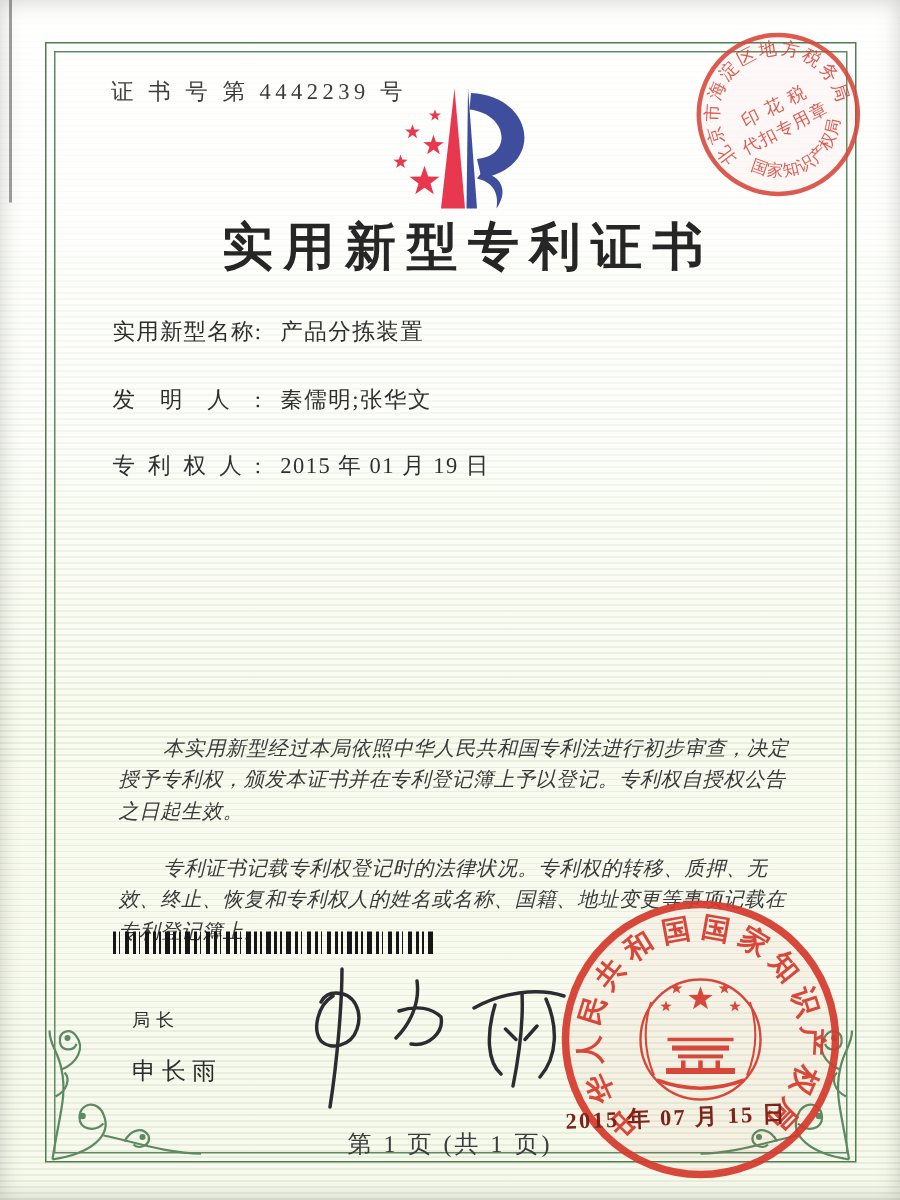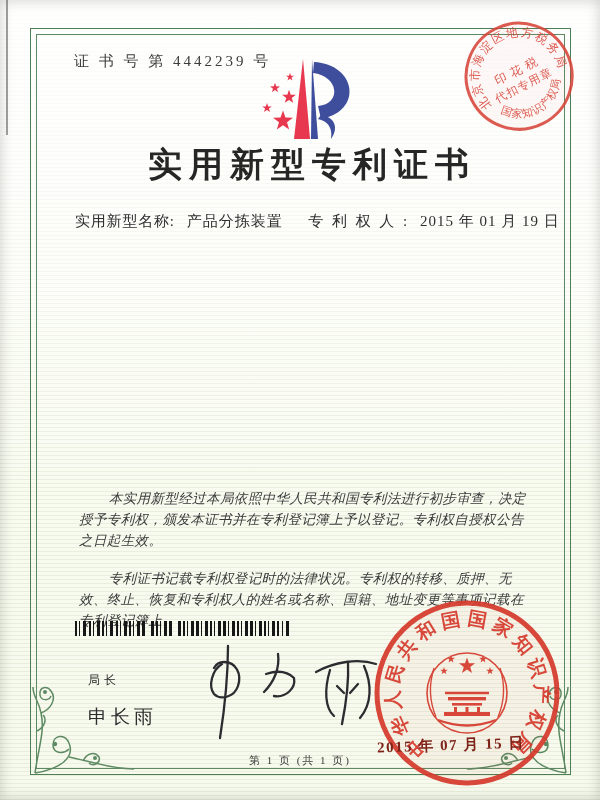--- a/index.html
+++ b/index.html
@@ -17,36 +17,36 @@
       repeating-linear-gradient(0deg, rgba(148,184,128,.22) 0 1px, rgba(255,255,255,0) 1px 4px);
     box-shadow:inset 0 0 14px rgba(60,60,55,.25);
   }
   .photo-edge{position:absolute;left:6px;top:0;width:2px;height:135px;background:rgba(45,45,45,.45);}
   .border-outer{position:absolute;left:30px;top:28px;right:29px;bottom:25px;border:1.6px solid #4e7e54;}
   .border-inner{position:absolute;left:36px;top:34px;right:35px;bottom:31px;border:1px solid #5d8a62;}
 
   .cert-no{position:absolute;left:74px;top:52px;font-size:15px;letter-spacing:3px;color:#3c3c3c;}
   .title{position:absolute;left:0;right:0;top:142px;text-align:center;font-size:34px;font-weight:600;letter-spacing:7px;color:#262626;padding-left:24px;}
 
-  .fields{position:absolute;left:75px;right:55px;top:212px;display:flex;flex-direction:row;gap:25.5px;font-size:15px;color:#2e2e2e;}
+  .fields{position:absolute;left:75px;right:55px;top:212px;display:flex;flex-direction:column;gap:25.5px;font-size:15px;color:#2e2e2e;}
   .frow{white-space:nowrap;}
   .flabel{display:inline-block;width:99px;text-align:justify;text-align-last:justify;}
   .fvalue{margin-left:9px;letter-spacing:1px;}
 
   .body-text{position:absolute;left:62px;right:57px;top:471px;font-size:13.5px;line-height:21px;color:#3a3a3a;font-style:italic;}
   .body-text p{margin:17px;text-indent:2.2em;letter-spacing:.4px;}
 
   .barcode{position:absolute;left:75px;top:621px;width:214px;height:15px;
     background-image:repeating-linear-gradient(90deg,#161616 0 2px,transparent 2px 4px,#161616 4px 5px,transparent 5px 8px,#161616 8px 11px,transparent 11px 13.5px);}
 
   .sig-title{position:absolute;left:88px;top:672px;font-size:12px;letter-spacing:4px;color:#2c2c2c;}
-  .sig-name{position:absolute;left:88px;top:704px;font-size:19px;letter-spacing:4px;color:#2c2c2c;}
+  .sig-name{position:absolute;left:88px;top:704px;font-size:16px;letter-spacing:4px;color:#2c2c2c;}
   .signature-svg{position:absolute;left:192px;top:642px;}
 
-  .footer{position:absolute;left:0;right:0;top:753px;text-align:center;font-size:11px;letter-spacing:2px;color:#3c3c3c;}
+  .footer{position:absolute;left:0;right:0;top:753px;text-align:center;font-size:16px;letter-spacing:2px;color:#3c3c3c;}
 
   .logo{position:absolute;left:234px;top:55px;}
   .seal-wrap{position:absolute;left:372px;top:598px;opacity:.92;}
   .seal-date{position:absolute;left:377px;top:735px;width:200px;font-size:15px;font-weight:bold;color:#7e231a;letter-spacing:1.5px;transform:rotate(-2deg);white-space:nowrap;}
   .tax-wrap{position:absolute;left:462px;top:18px;transform:rotate(-27deg);opacity:.88;}
 
   .corner-bl{position:absolute;left:31px;bottom:25px;}
   .corner-br{position:absolute;right:30px;bottom:25px;transform:scaleX(-1);}
 </style>
 </head>
@@ -110,20 +110,24 @@
     <path d="M80,7 C122,9 130,56 87,64 L84,51 C108,49 105,21 79,18 Z" fill="#3f4e9c"></path>
     <path d="M87,60 C101,62 105,73 97,84 C99,72 93,66 84,64 Z" fill="#3f4e9c"></path>
   </svg>
 
   <div class="title">实用新型专利证书</div>
 
   <div class="fields">
     <div class="frow">
       <span class="flabel">实用新型名称:</span>
       <span class="fvalue">产品分拣装置</span>
+    </div>
+    <div class="frow">
+      <span class="flabel">发明人:</span>
+      <span class="fvalue">秦儒明;张华文</span>
     </div>
     <div class="frow">
       <span class="flabel">专利权人:</span>
       <span class="fvalue">2015 年 01 月 19 日</span>
     </div>
   </div>
 
   <div class="body-text">
     <p>本实用新型经过本局依照中华人民共和国专利法进行初步审查，决定授予专利权，颁发本证书并在专利登记簿上予以登记。专利权自授权公告之日起生效。</p>
     <p>专利证书记载专利权登记时的法律状况。专利权的转移、质押、无效、终止、恢复和专利权人的姓名或名称、国籍、地址变更等事项记载在专利登记簿上。</p>

